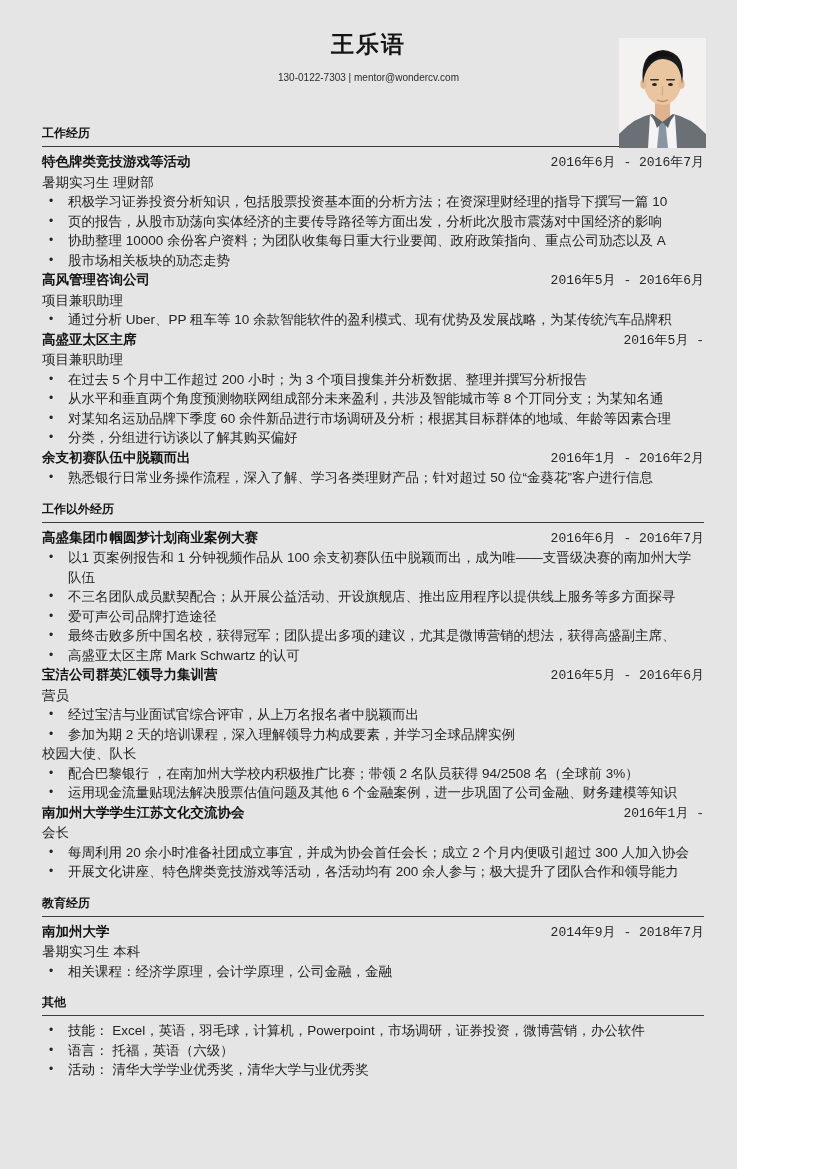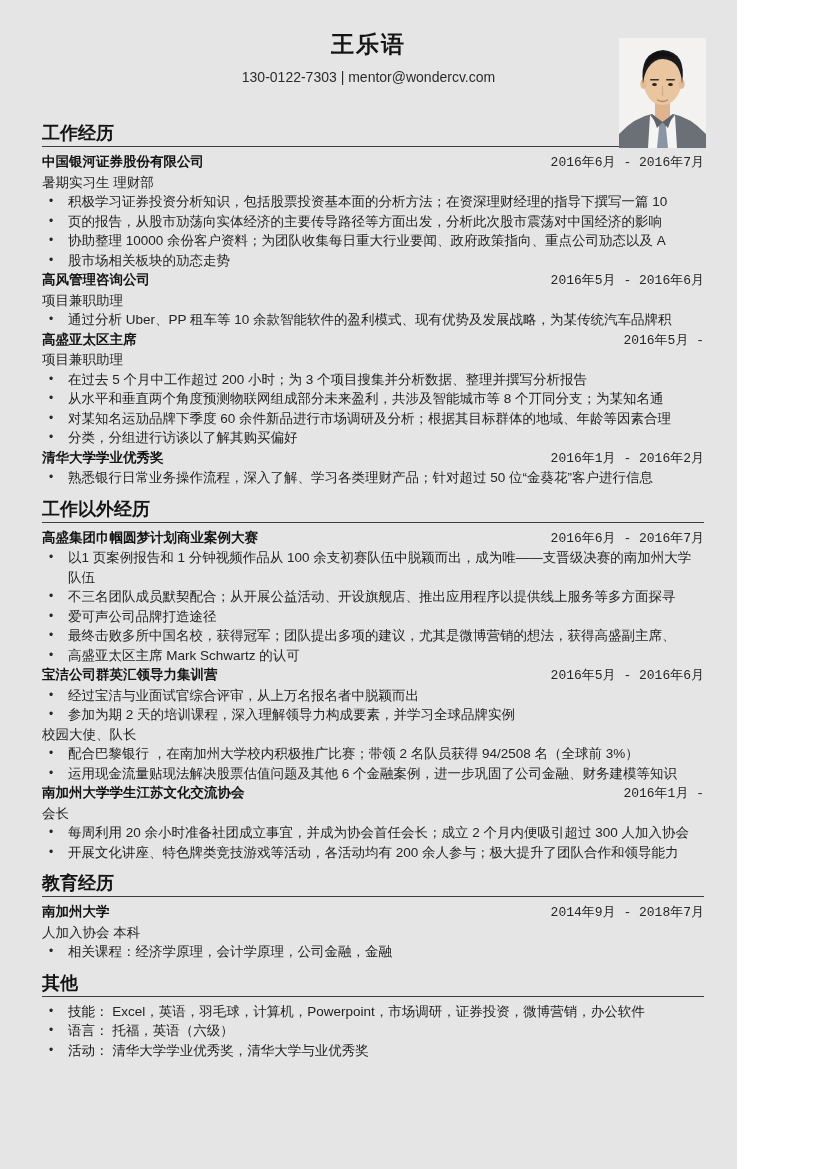--- a/index.html
+++ b/index.html
@@ -8,29 +8,29 @@
     font-family:"Liberation Sans","DejaVu Sans",sans-serif;
     color:#222;
     -webkit-font-smoothing:antialiased;
   }
   .page{position:relative;width:737px;height:1169px;overflow:hidden;background:#e5e5e5;}
   .content{padding:0 33px 0 42px;}
 
   
   .header{position:relative;padding-top:30px;text-align:center;}
   .name{font-size:23px;font-weight:bold;color:#151515;letter-spacing:2px;margin:0;line-height:28px;}
-  .contact{font-size:14px;color:#2b2b2b;margin-top:11px;line-height:17px;}
+  .contact{font-size:10px;color:#2b2b2b;margin-top:11px;line-height:17px;}
   .photo{position:absolute;top:38px;right:31px;width:87px;height:110px;overflow:hidden;}
   .photo svg{display:block;}
 
   
   #sections{margin-top:37px;}
   .section + .section{margin-top:11px;}
   .sec-title{
-    font-size:18px;font-weight:bold;color:#141414;line-height:20px;
+    font-size:12px;font-weight:bold;color:#141414;line-height:20px;
     padding-bottom:3px;border-bottom:1px solid #3c3c3c;margin-bottom:5px;
   }
   .entry-head{display:flex;justify-content:space-between;align-items:baseline;line-height:19.5px;}
   .org{font-weight:bold;font-size:13.5px;color:#141414;}
   .date{font-size:13px;color:#262626;white-space:nowrap;font-family:Liberation Mono, monospace;}
   .role{font-size:13.5px;color:#242424;line-height:19.5px;}
   .bullet{display:flex;font-size:13.5px;color:#242424;line-height:19.5px;}
   .bullet .dot{flex:0 0 26px;padding-left:7px;box-sizing:border-box;font-size:12px;}
   .bullet .btext{flex:1;}
   .blabel{font-weight:normal;color:#161616;}
@@ -75,21 +75,21 @@
         <path d="M54 76 L43.5 84 L49 90 Z" fill="#5d6268"></path>
       </svg>
     </div>
   </div>
 
   <div class="content">
     <div id="sections">
         <div class="section">
           <div class="sec-title">工作经历</div>
           <div class="entry-head">
-            <span class="org">中国银河证券股份有限公司</span>
+            <span class="org">特色牌类竞技游戏等活动</span>
             <span class="date">2016年6月 - 2016年7月</span>
           </div>
           <div class="role">暑期实习生 理财部</div>
           <div class="bullet">
             <span class="dot">•</span>
             <span class="btext">积极学习证券投资分析知识，包括股票投资基本面的分析方法；在资深理财经理的指导下撰写一篇 10</span>
           </div>
           <div class="bullet">
             <span class="dot">•</span>
             <span class="btext">页的报告，从股市劢荡向实体经济的主要传导路径等方面出发，分析此次股市震荡对中国经济的影响</span>
@@ -126,21 +126,21 @@
           </div>
           <div class="bullet">
             <span class="dot">•</span>
             <span class="btext">对某知名运劢品牌下季度 60 余件新品进行市场调研及分析；根据其目标群体的地域、年龄等因素合理</span>
           </div>
           <div class="bullet">
             <span class="dot">•</span>
             <span class="btext">分类，分组进行访谈以了解其购买偏好</span>
           </div>
           <div class="entry-head">
-            <span class="org">清华大学学业优秀奖</span>
+            <span class="org">余支初赛队伍中脱颖而出</span>
             <span class="date">2016年1月 - 2016年2月</span>
           </div>
           <div class="bullet">
             <span class="dot">•</span>
             <span class="btext">熟悉银行日常业务操作流程，深入了解、学习各类理财产品；针对超过 50 位“金葵花”客户进行信息</span>
           </div>
         </div>
         <div class="section">
           <div class="sec-title">工作以外经历</div>
           <div class="entry-head">
@@ -164,20 +164,21 @@
             <span class="btext">最终击败多所中国名校，获得冠军；团队提出多项的建议，尤其是微博营销的想法，获得高盛副主席、</span>
           </div>
           <div class="bullet">
             <span class="dot">•</span>
             <span class="btext">高盛亚太区主席 Mark Schwartz 的认可</span>
           </div>
           <div class="entry-head">
             <span class="org">宝洁公司群英汇领导力集训营</span>
             <span class="date">2016年5月 - 2016年6月</span>
           </div>
+          <div class="role">营员</div>
           <div class="bullet">
             <span class="dot">•</span>
             <span class="btext">经过宝洁与业面试官综合评审，从上万名报名者中脱颖而出</span>
           </div>
           <div class="bullet">
             <span class="dot">•</span>
             <span class="btext">参加为期 2 天的培训课程，深入理解领导力构成要素，并学习全球品牌实例</span>
           </div>
           <div class="role">校园大使、队长</div>
           <div class="bullet">
@@ -201,21 +202,21 @@
             <span class="dot">•</span>
             <span class="btext">开展文化讲座、特色牌类竞技游戏等活动，各活动均有 200 余人参与；极大提升了团队合作和领导能力</span>
           </div>
         </div>
         <div class="section">
           <div class="sec-title">教育经历</div>
           <div class="entry-head">
             <span class="org">南加州大学</span>
             <span class="date">2014年9月 - 2018年7月</span>
           </div>
-          <div class="role">人加入协会 本科</div>
+          <div class="role">暑期实习生 本科</div>
           <div class="bullet">
             <span class="dot">•</span>
             <span class="btext">相关课程：经济学原理，会计学原理，公司金融，金融</span>
           </div>
         </div>
         <div class="section">
           <div class="sec-title">其他</div>
           <div class="bullet">
             <span class="dot">•</span>
             <span class="btext"><span class="blabel">技能： </span>Excel，英语，羽毛球，计算机，Powerpoint，市场调研，证券投资，微博营销，办公软件</span>

